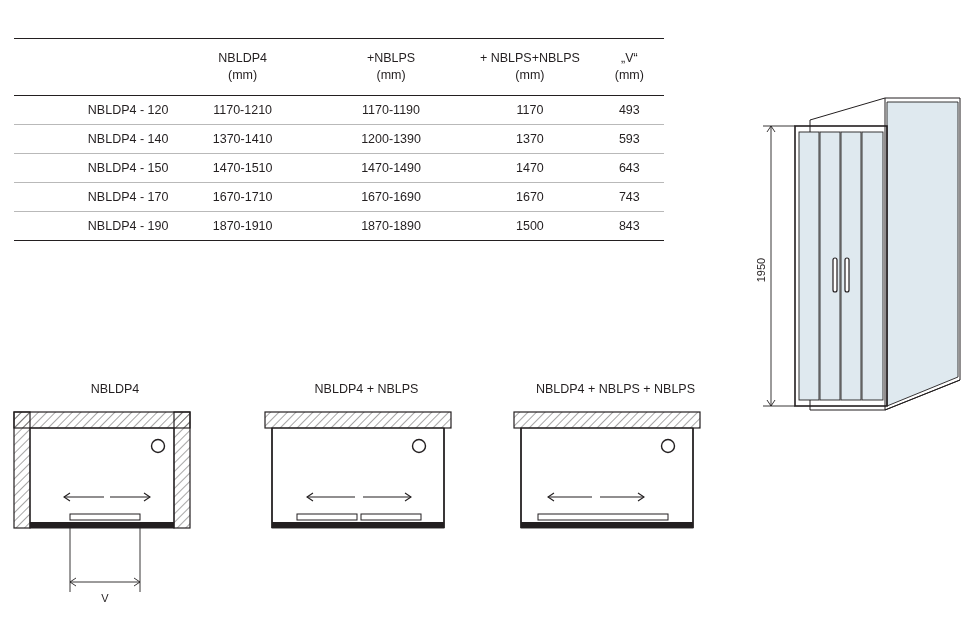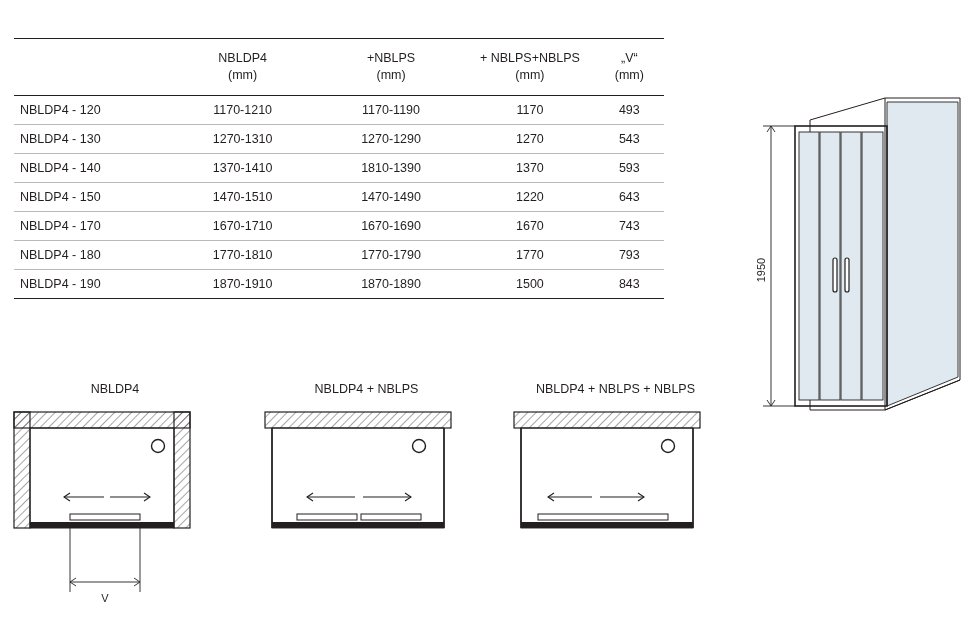--- a/index.html
+++ b/index.html
@@ -41,21 +41,21 @@
     border-top: 1.6px solid #231f20;
     border-bottom: 1.6px solid #231f20;
   }
   #spec-table tbody tr {
     border-bottom: 1px solid #b9b9b9;
   }
   #spec-table tbody tr:last-child {
     border-bottom: 1.6px solid #231f20;
   }
   #spec-table td.model, #spec-table th.model {
-    text-align: left;
+    text-align: right;
     padding-left: 6px;
     width: 150px;
   }
   #spec-table .c1 { width: 150px; }
   #spec-table .c2 { width: 150px; margin-top: 19px; }
   #spec-table .c3 { width: 130px; text-align: center; }
   #spec-table .c4 { width: 70px; }
   .hdr-sub { display: block; }
 
   
@@ -113,53 +113,39 @@
   </thead>
   <tbody id="table-body">
       <tr>
         <td class="model">NBLDP4 - 120</td>
         <td class="c1">1170-1210</td>
         <td class="c2">1170-1190</td>
         <td class="c3">1170</td>
         <td class="c4">493</td>
       </tr>
       <tr>
-        <td class="model">NBLDP4 - 130</td>
-        <td class="c1">1270-1310</td>
-        <td class="c2">1270-1290</td>
-        <td class="c3">1270</td>
-        <td class="c4">543</td>
-      </tr>
-      <tr>
         <td class="model">NBLDP4 - 140</td>
         <td class="c1">1370-1410</td>
-        <td class="c2">1810-1390</td>
+        <td class="c2">1200-1390</td>
         <td class="c3">1370</td>
         <td class="c4">593</td>
       </tr>
       <tr>
         <td class="model">NBLDP4 - 150</td>
         <td class="c1">1470-1510</td>
         <td class="c2">1470-1490</td>
-        <td class="c3">1220</td>
+        <td class="c3">1470</td>
         <td class="c4">643</td>
       </tr>
       <tr>
         <td class="model">NBLDP4 - 170</td>
         <td class="c1">1670-1710</td>
         <td class="c2">1670-1690</td>
         <td class="c3">1670</td>
         <td class="c4">743</td>
-      </tr>
-      <tr>
-        <td class="model">NBLDP4 - 180</td>
-        <td class="c1">1770-1810</td>
-        <td class="c2">1770-1790</td>
-        <td class="c3">1770</td>
-        <td class="c4">793</td>
       </tr>
       <tr>
         <td class="model">NBLDP4 - 190</td>
         <td class="c1">1870-1910</td>
         <td class="c2">1870-1890</td>
         <td class="c3">1500</td>
         <td class="c4">843</td>
       </tr>
     </tbody>
 </table>

